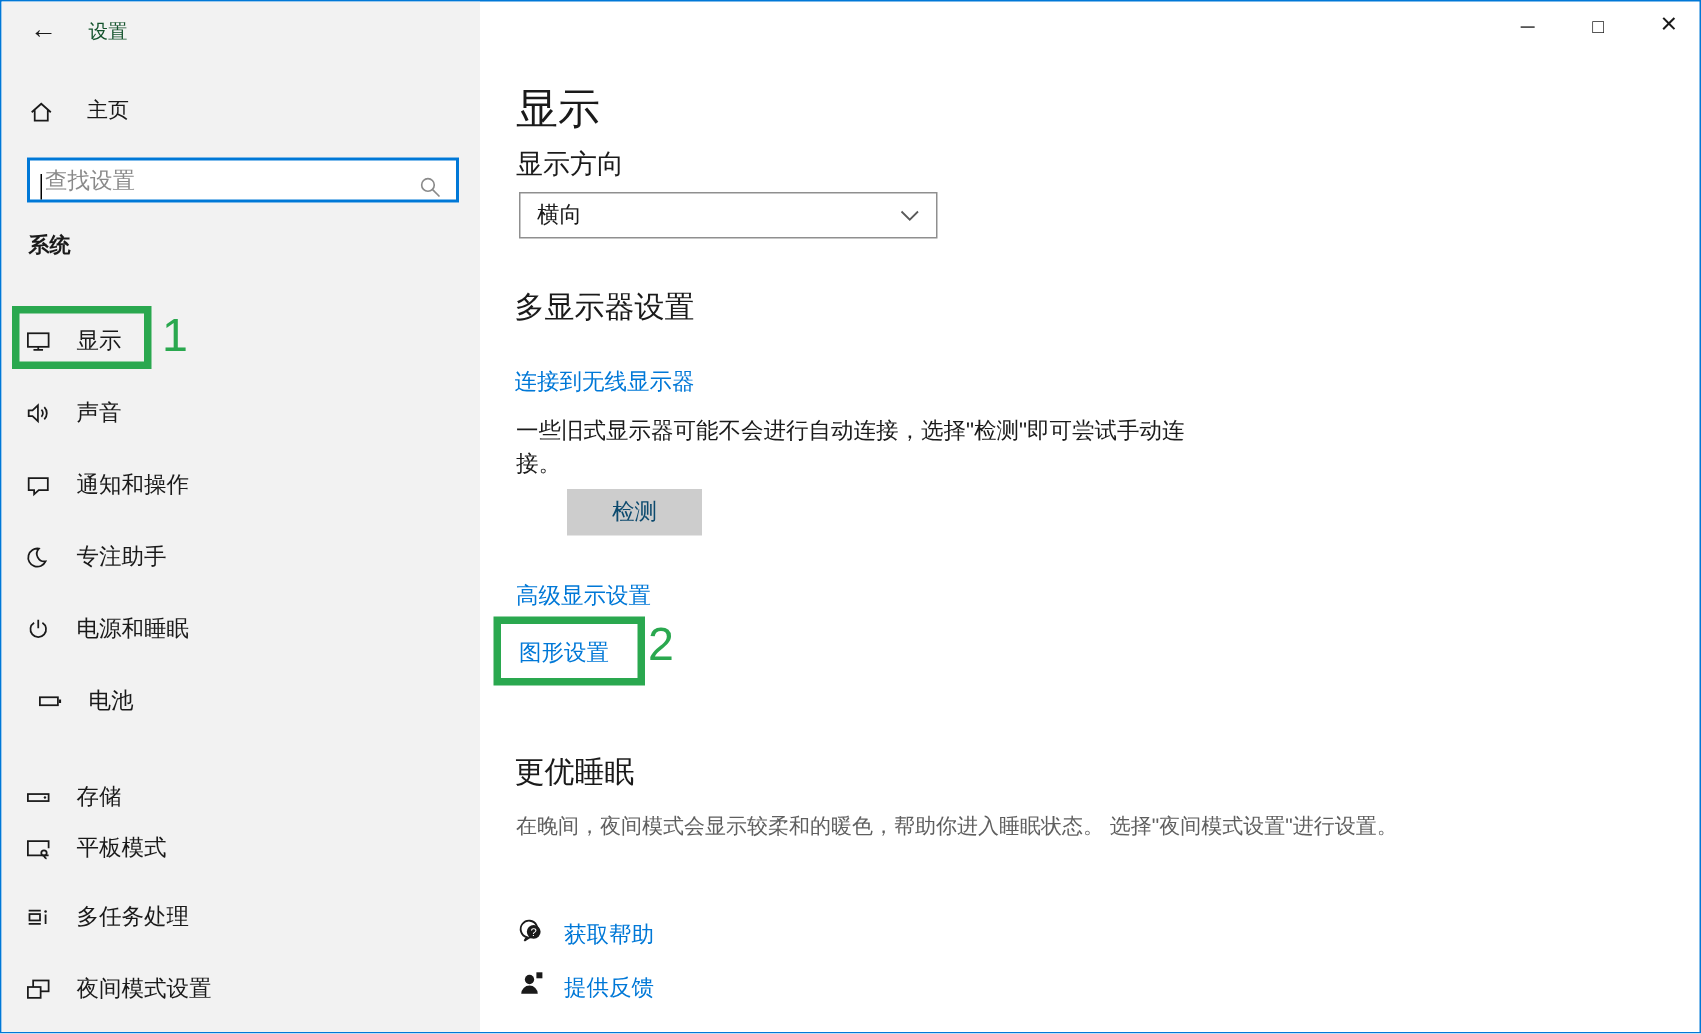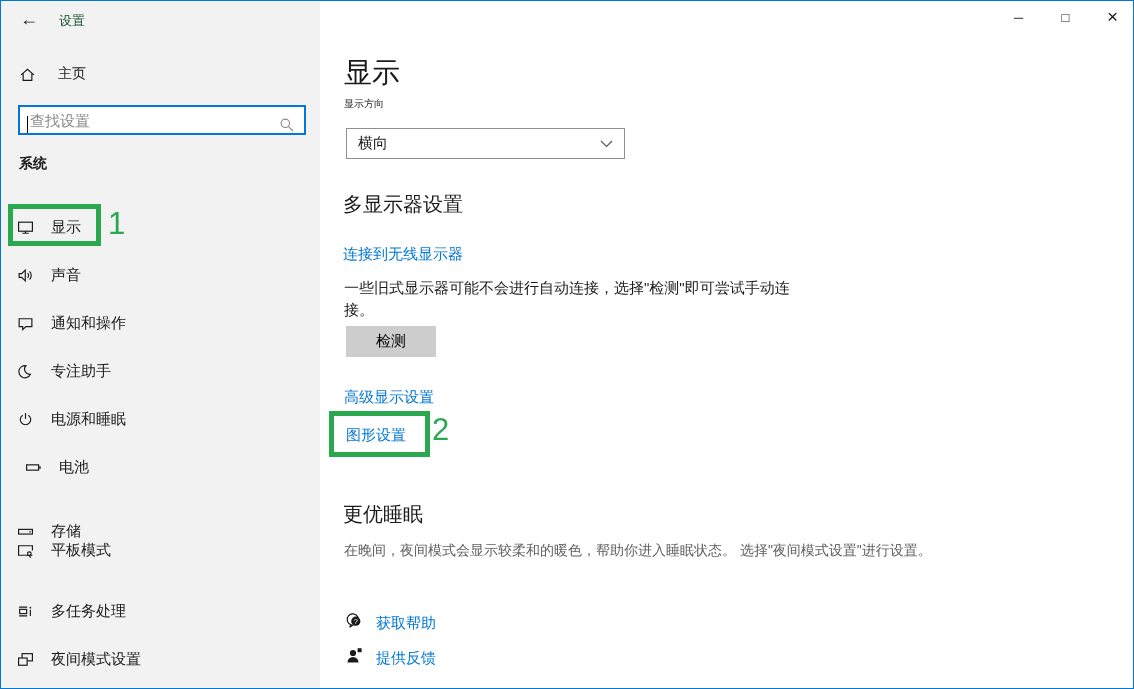--- a/index.html
+++ b/index.html
@@ -36,30 +36,30 @@
               align-items:center; padding-left:16px; gap:17px; }
   .nav-item .lbl { font-size:15px; }
   .icon16 { width:17px; height:17px; flex:0 0 auto; display:block; }
 
   
   .ann-box { position:absolute; border:5px solid #2aa84f; }
   .ann-num { position:absolute; color:#2aa84f; font-size:31px; line-height:1; }
 
   
   .page-title { position:absolute; left:343px; top:53px; font-size:28px; font-weight:400; }
-  .field-label { position:absolute; left:343px; top:96px; font-size:10px; }
+  .field-label { position:absolute; left:343px; top:96px; font-size:18px; }
   .select { position:absolute; left:345px; top:127px; width:279px; height:31px;
             background:#fff; border:1px solid #8f8f8f; display:flex; align-items:center;
             justify-content:space-between; padding:0 11px; font-size:15px; }
   .section-title { position:absolute; font-size:20px; font-weight:400; }
   .link { color:#0078d7; font-size:15px; text-decoration:none; position:absolute; }
   .para { position:absolute; font-size:15px; line-height:22px; color:#1b1b1b; }
   .para.gray { font-size:14px; color:#5f5f5f; line-height:21px; }
   .btn { position:absolute; background:#cdcdcd; border:none; font-size:15px;
-         font-family:inherit; color:#000000; display:flex; align-items:center; justify-content:center; }
+         font-family:inherit; color:#0c4a6e; display:flex; align-items:center; justify-content:center;margin-left:32px; }
   .foot-row-icon { position:absolute; width:19px; height:19px; }
 </style>
 </head>
 <body>
 
 <div class="window">
   <div class="sidebar-bg"></div>
 
   <div class="back-btn">←</div>
   <div class="app-title">设置</div>
@@ -125,21 +125,21 @@
     </svg>
     <span class="lbl">电池</span>
   </div>
   <div class="nav-item" style="top:506px;">
     <svg class="icon16" viewBox="0 0 16 16">
       <rect x="1.5" y="6" width="13" height="4.4" fill="none" stroke="#1a1a1a" stroke-width="1.1"></rect>
       <circle cx="12.2" cy="8.2" r="0.75" fill="#1a1a1a"></circle>
     </svg>
     <span class="lbl">存储</span>
   </div>
-  <div class="nav-item" style="top:525px;">
+  <div class="nav-item" style="top:540px;">
     <svg class="icon16" viewBox="0 0 16 16">
       <path d="M14.5 12.5 H1.5 V3.5 H14.5 V8" fill="none" stroke="#1a1a1a" stroke-width="1.1"></path>
       <circle cx="11.6" cy="11" r="1.7" fill="none" stroke="#1a1a1a" stroke-width="1.1"></circle>
       <path d="M11.6 12.7 Q12 14.2 13.2 14.6" fill="none" stroke="#1a1a1a" stroke-width="1.1"></path>
     </svg>
     <span class="lbl">平板模式</span>
   </div>
   <div class="nav-item" style="top:586px;">
     <svg class="icon16" viewBox="0 0 16 16">
       <path d="M2 3.9 H9.6 M2 12.1 H9.6" fill="none" stroke="#1a1a1a" stroke-width="1.1"></path>

